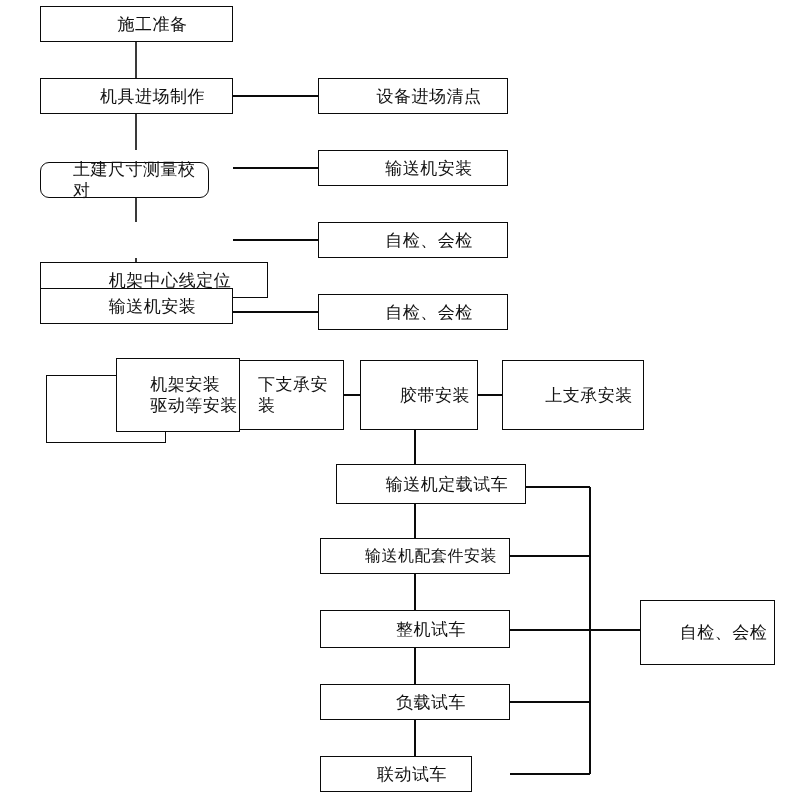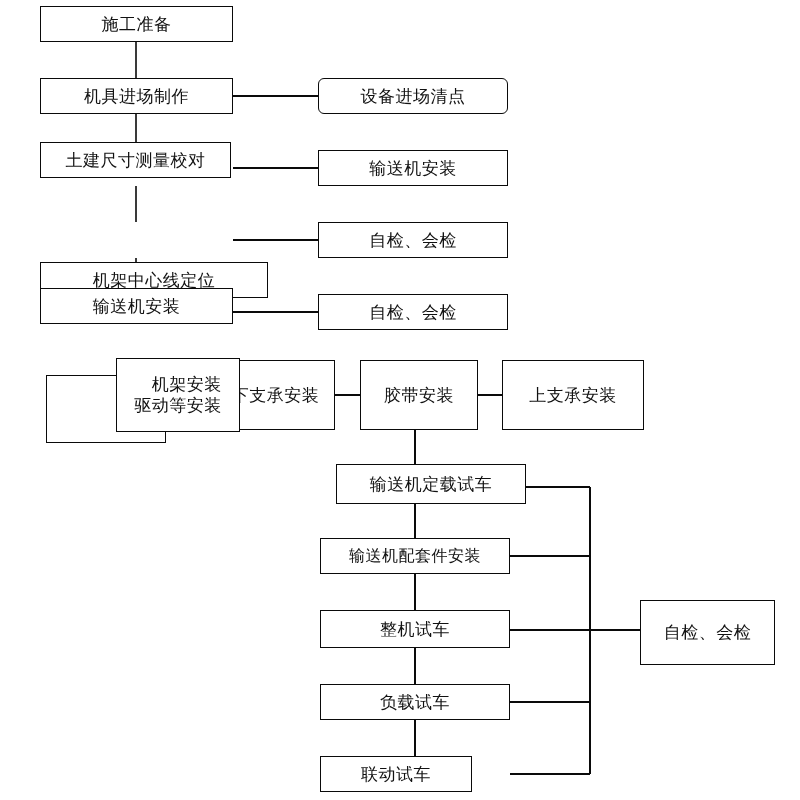--- a/index.html
+++ b/index.html
@@ -27,27 +27,28 @@
     pointer-events: none;
   }
   .node {
     position: absolute;
     box-sizing: border-box;
     border: 1.6px solid #0a0a0a;
     background: #ffffff;
     display: flex;
     align-items: center;
     justify-content: center;
-    text-align: right;
+    text-align: left;
     color: #111111;
     line-height: 1.22;
     white-space: pre-line;
     letter-spacing: 0.5px;
     font-size: 17px;
     z-index: 2;
+    padding-left: 32px;
   }
   .node.small { font-size: 16px; }
   .node.multi { font-size: 17px; margin-left: 48px; }
   
   .node.ghost {
     background: transparent;
     z-index: 1;
   }
   .node.front { z-index: 3; }
 </style>
@@ -89,40 +90,40 @@
       <line x1="510" y1="702" x2="590" y2="702"></line>
       <line x1="510" y1="774" x2="590" y2="774"></line>
       <line x1="590" y1="630" x2="640" y2="630"></line>
     </g>
   </svg>
 
   <div class="node" style="left:40px; top:6px; width:193px; height:36px;">施工准备</div>
 
   <div class="node" style="left:40px; top:78px; width:193px; height:36px;">机具进场制作</div>
 
-  <div class="node" style="left:40px; top:142px; width:191px; height:36px;">土建尺寸测量校对</div>
+  <div class="node" style="left:40px; top:162px; width:169px; height:36px;border-radius:9px;">土建尺寸测量校对</div>
 
   <div class="node" style="left:40px; top:222px; width:228px; height:36px;margin-top:40px;">机架中心线定位</div>
 
   <div class="node" style="left:40px; top:288px; width:193px; height:36px;">输送机安装</div>
 
-  <div class="node" style="left:318px; top:78px; width:190px; height:36px;border-radius:6px;">设备进场清点</div>
+  <div class="node" style="left:318px; top:78px; width:190px; height:36px;">设备进场清点</div>
 
   <div class="node" style="left:318px; top:150px; width:190px; height:36px;">输送机安装</div>
 
   <div class="node" style="left:318px; top:222px; width:190px; height:36px;">自检、会检</div>
 
   <div class="node" style="left:318px; top:294px; width:190px; height:36px;">自检、会检</div>
 
   <div class="node ghost" style="left:46px; top:375px; width:120px; height:68px;"></div>
 
   <div class="node multi front" style="left:68px; top:358px; width:124px; height:74px;">机架安装
 驱动等安装</div>
 
-  <div class="node" style="left:216px; top:360px; width:119px; height:70px;">下支承安装</div>
+  <div class="node" style="left:225px; top:360px; width:119px; height:70px;">下支承安装</div>
 
   <div class="node" style="left:360px; top:360px; width:118px; height:70px;">胶带安装</div>
 
   <div class="node" style="left:502px; top:360px; width:142px; height:70px;">上支承安装</div>
 
   <div class="node" style="left:336px; top:464px; width:190px; height:40px;">输送机定载试车</div>
 
   <div class="node small" style="left:320px; top:538px; width:190px; height:36px;">输送机配套件安装</div>
 
   <div class="node" style="left:320px; top:610px; width:190px; height:38px;">整机试车</div>

